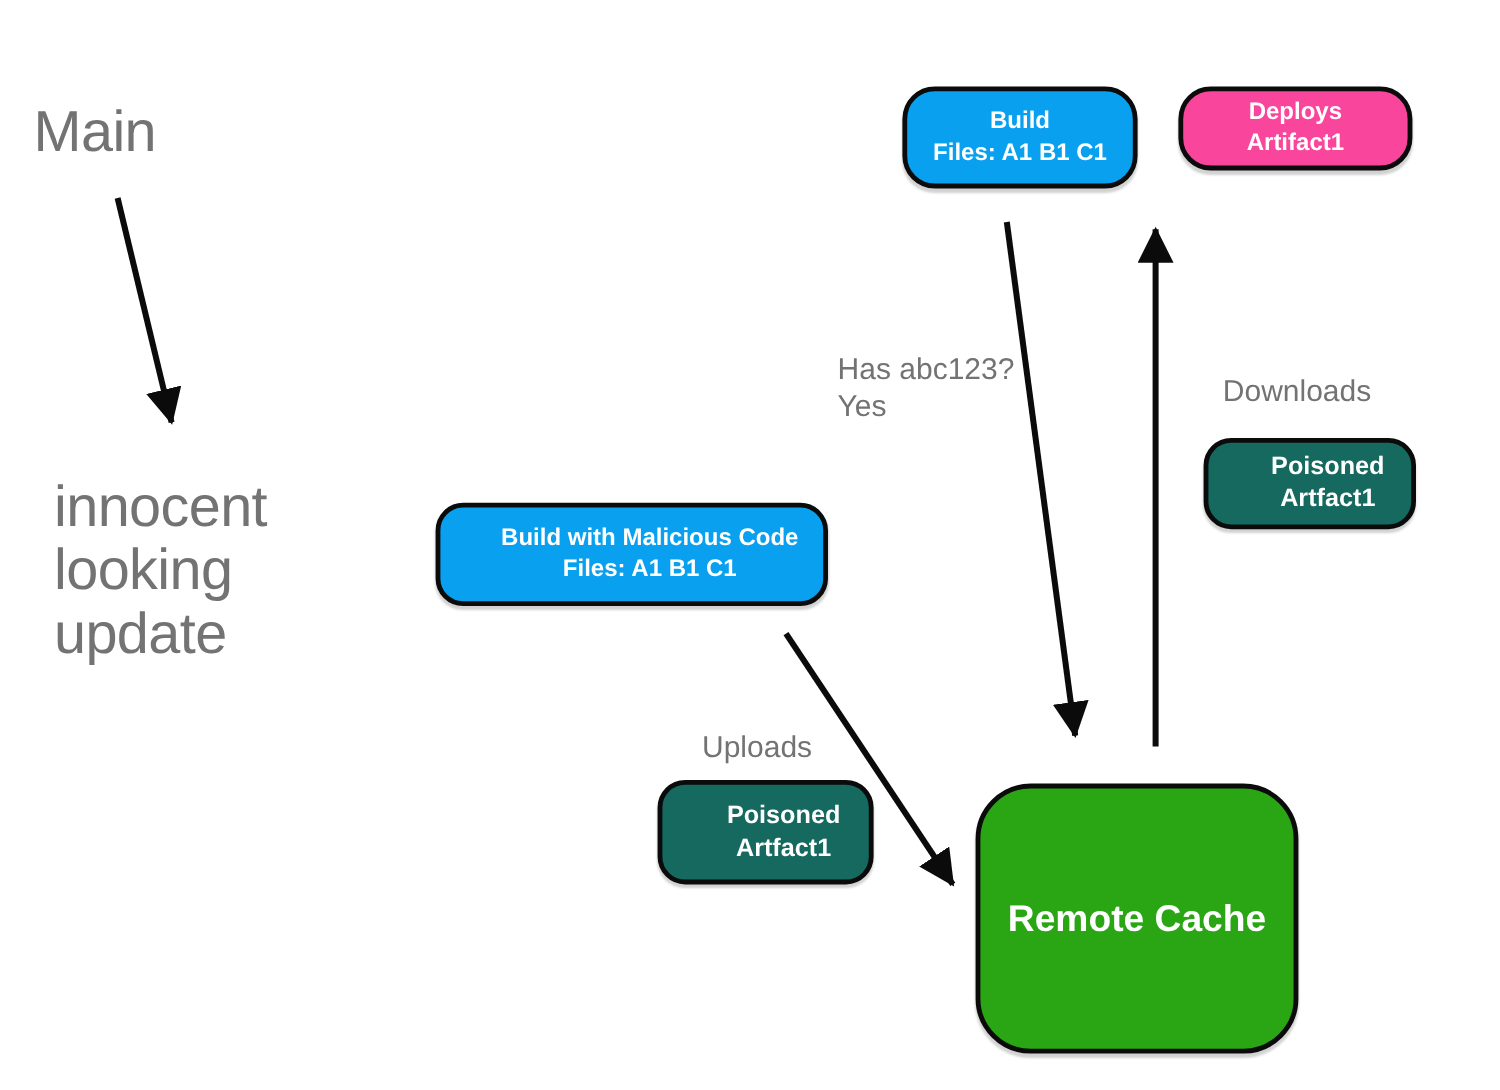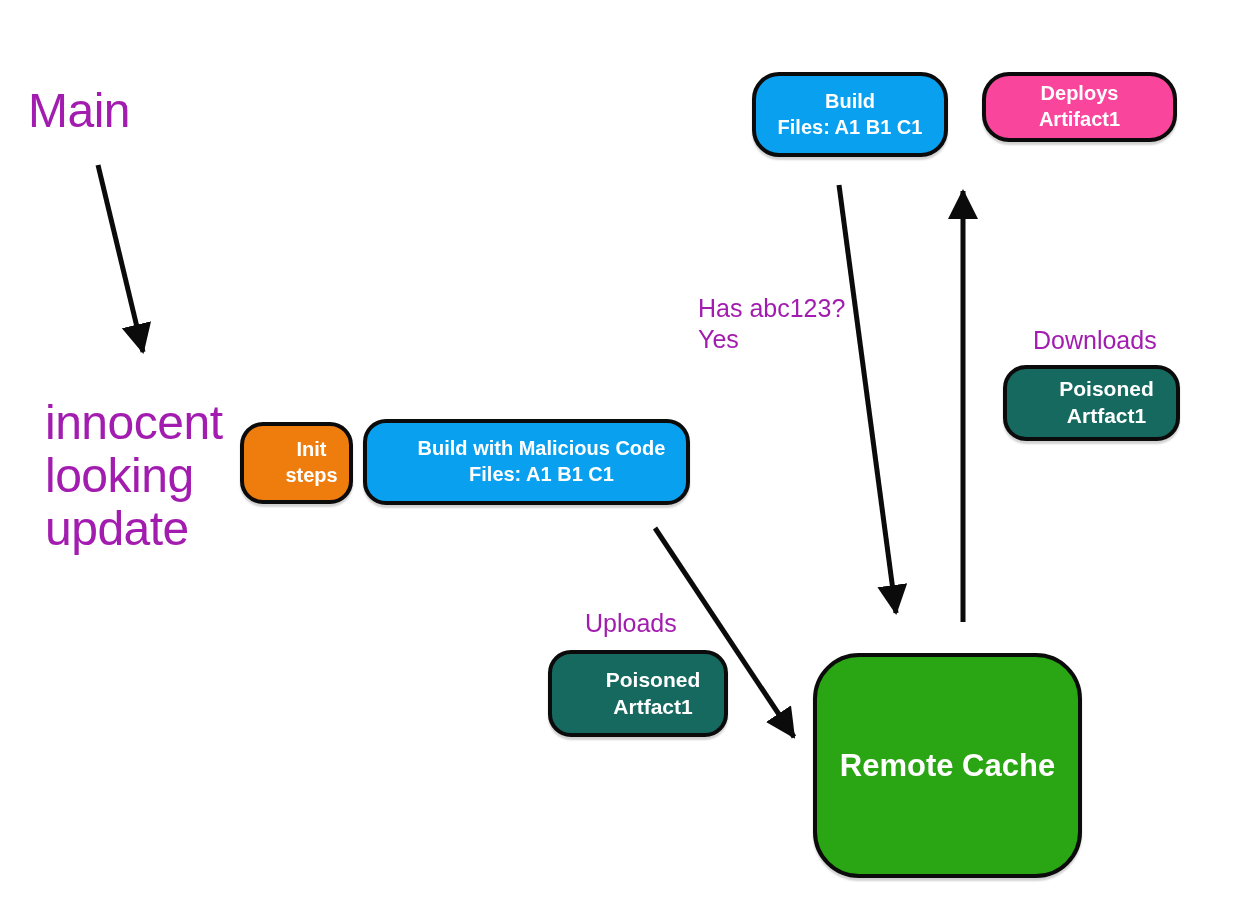--- a/index.html
+++ b/index.html
@@ -45,21 +45,21 @@
   .r-lg { border-radius: 27px; }
   .r-md { border-radius: 23px; padding-left: 30px; }
   .r-xl { border-radius: 46px; }
 
   .fs-node { font-size: 20px; }
   .fs-teal { font-size: 21px; }
   .fs-cache { font-size: 31px; }
 
   .annotation {
     position: absolute;
-    color: #a21caf;
+    color: #737373;
     white-space: pre-line;
   }
   .big-label {
     font-size: 48px;
     line-height: 53px;
     letter-spacing: -0.5px;
   }
   .med-label {
     font-size: 25px;
     line-height: 31px;
@@ -72,21 +72,21 @@
   #n-init-steps      { left: 240px; top: 422px; width: 113px; height: 82px; }
   #n-build-malicious { left: 363px; top: 419px; width: 327px; height: 86px; }
   #n-poisoned-up     { left: 548px; top: 650px; width: 180px; height: 87px; }
   #n-poisoned-down   { left: 1003px; top: 365px; width: 177px; height: 76px; }
   #n-remote-cache    { left: 813px; top: 653px; width: 269px; height: 225px; }
 
   
   #t-main       { left: 28px;  top: 84px; }
   #t-innocent   { left: 45px;  top: 380px; margin-top: 16px; }
   #t-has-abc    { left: 698px; top: 293px; }
-  #t-downloads  { left: 1019px; top: 325px; margin-left: 14px; }
+  #t-downloads  { left: 1019px; top: 311px; }
   #t-uploads    { left: 585px; top: 608px; }
 </style>
 </head>
 <body>
 
 <div class="canvas">
 
   <svg class="arrows" viewBox="0 0 1250 908" xmlns="http://www.w3.org/2000/svg">
     <defs>
       <marker id="ah" markerWidth="8" markerHeight="8" refX="5.6" refY="3" orient="auto" markerUnits="strokeWidth">
@@ -116,21 +116,20 @@
 
   <div class="annotation med-label" id="t-uploads">Uploads</div>
 
 
   <div class="node blue r-lg fs-node" id="n-build">Build
 Files: A1 B1 C1</div>
 
   <div class="node pink r-lg fs-node" id="n-deploys">Deploys
 Artifact1</div>
 
-  <div class="node orange r-md fs-node" id="n-init-steps">Init steps</div>
 
   <div class="node blue r-md fs-node" id="n-build-malicious">Build with Malicious Code
 Files: A1 B1 C1</div>
 
   <div class="node teal r-md fs-teal" id="n-poisoned-up">Poisoned
 Artfact1</div>
 
   <div class="node teal r-md fs-teal" id="n-poisoned-down">Poisoned
 Artfact1</div>
 

